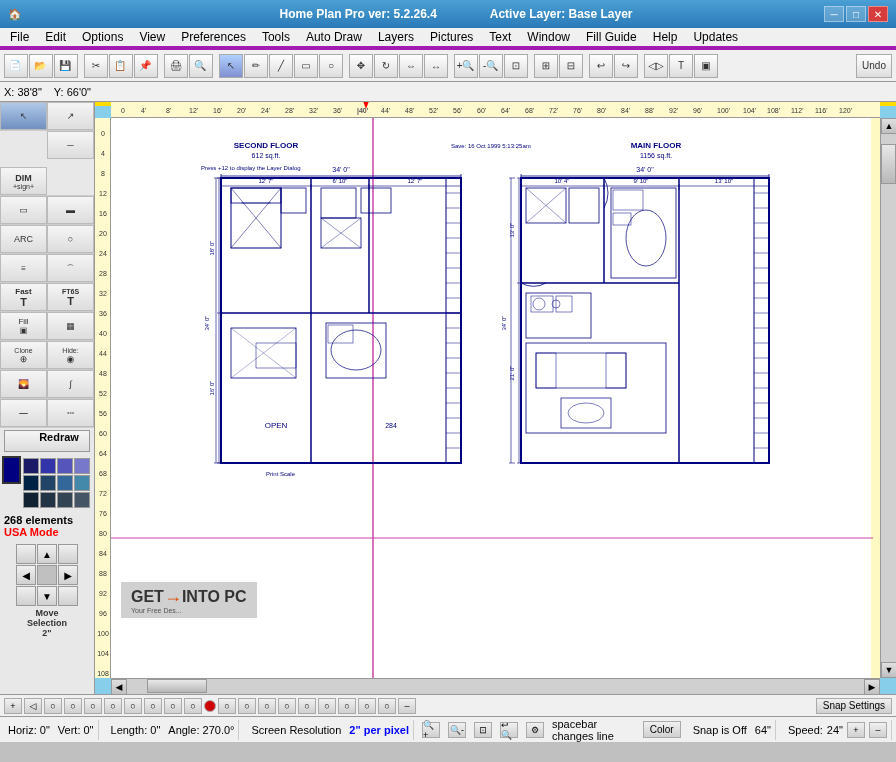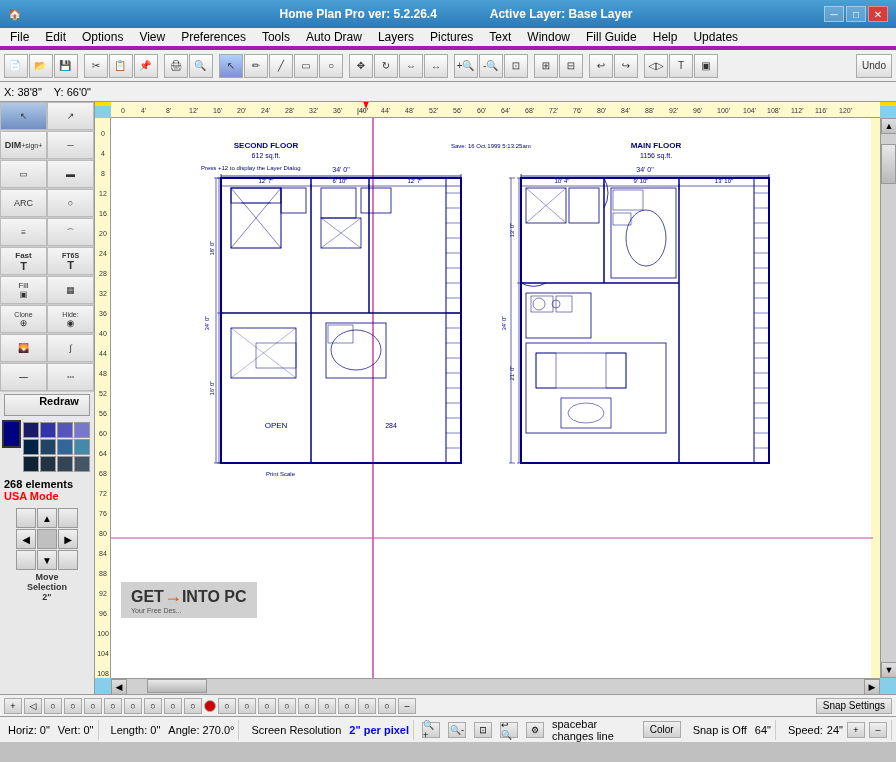--- a/index.html
+++ b/index.html
@@ -395,21 +395,21 @@
 <div id="main-layout" style="height:592px;">
 
   <div id="toolpanel">
 
     <div class="tool-row">
       <div class="tool-btn active">↖</div>
       <div class="tool-btn">↗</div>
     </div>
 
     <div class="tool-row">
-      <div class="tool-btn" style="flex-direction:row; font-size:9px;">
+      <div class="tool-btn" style="flex-direction:column; font-size:9px;margin-top:36px;">
         <span style="font-weight:bold;">DIM</span>
         <span style="font-size:7px;">+sign+</span>
       </div>
       <div class="tool-btn">─</div>
     </div>
 
     <div class="tool-row">
       <div class="tool-btn">▭</div>
       <div class="tool-btn">▬</div>
     </div>

